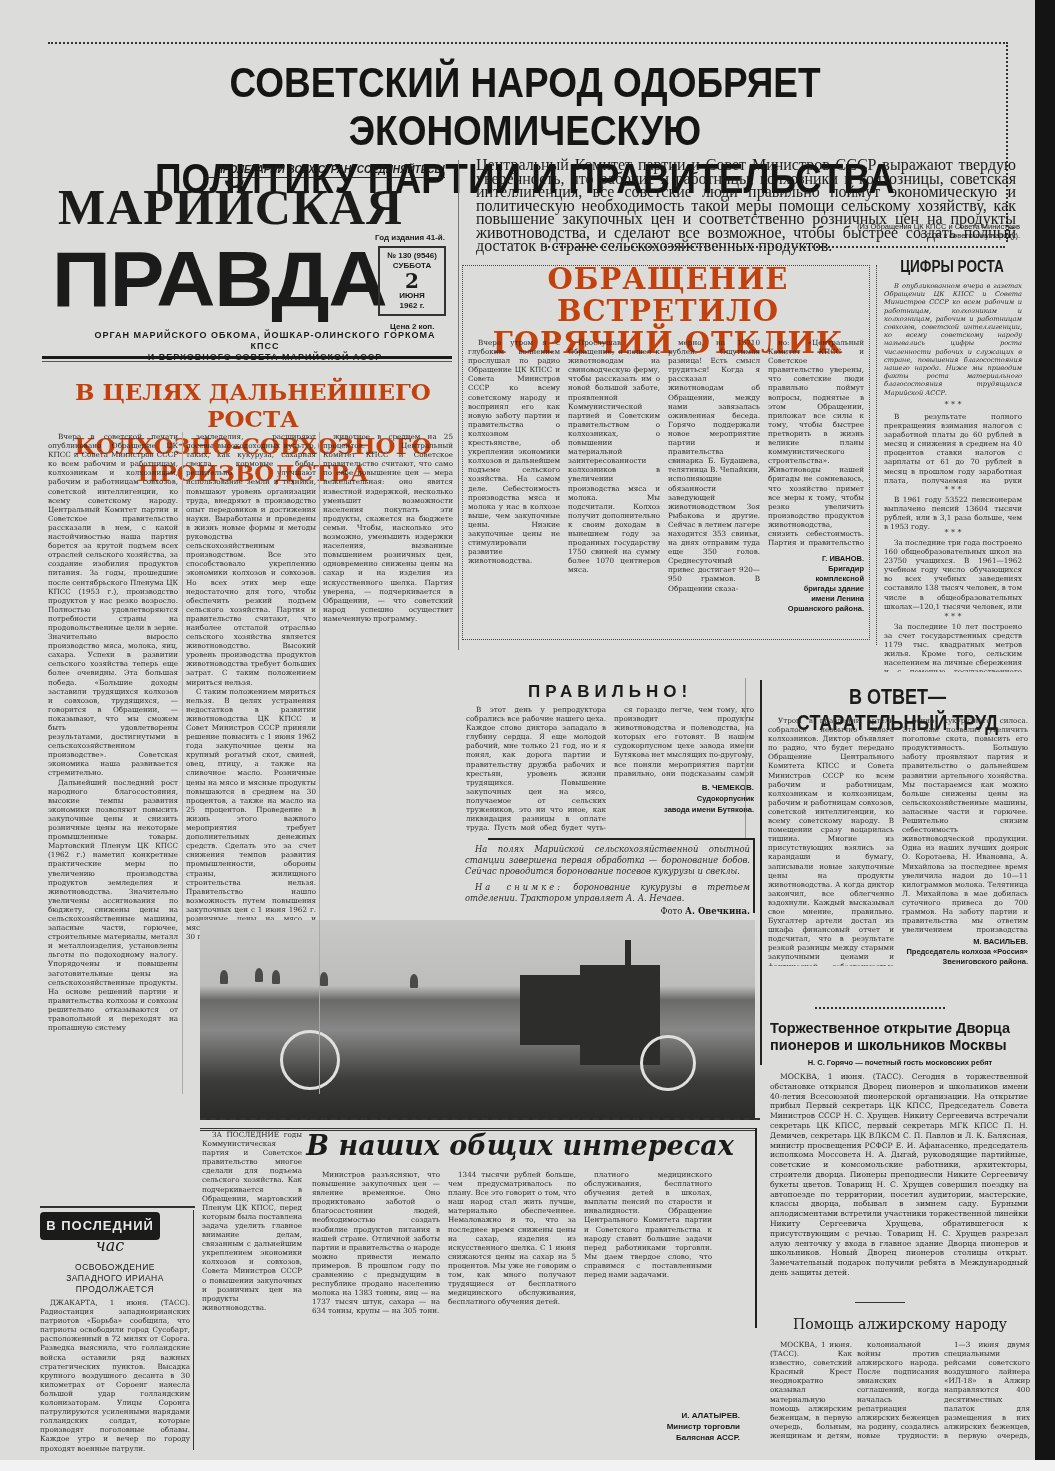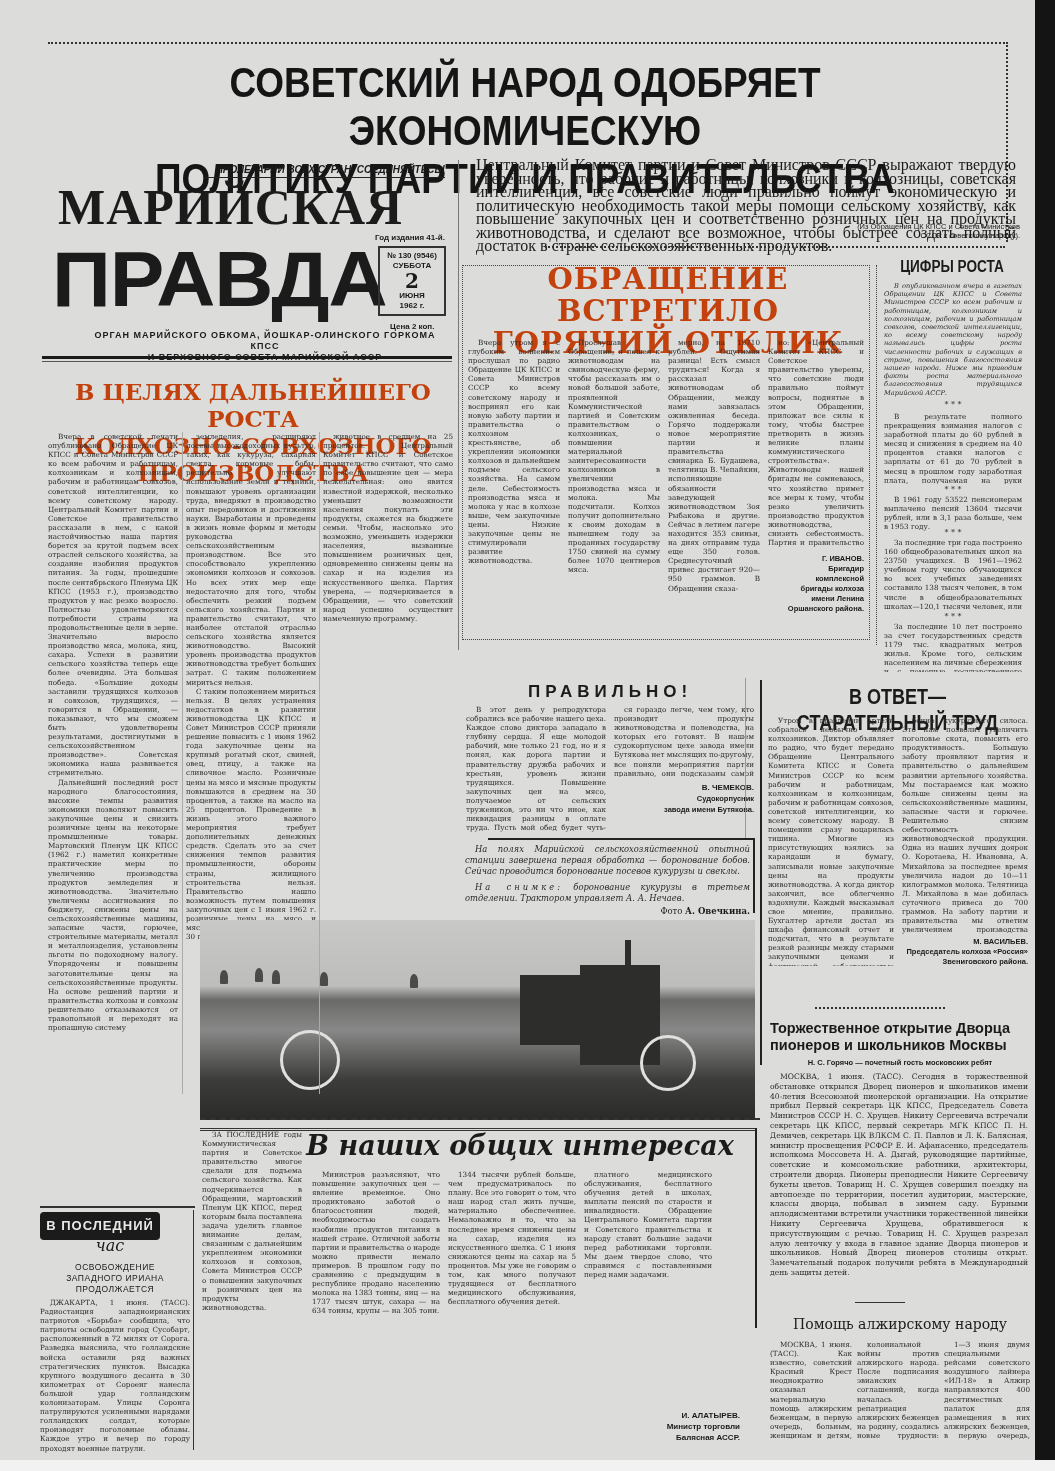--- a/index.html
+++ b/index.html
@@ -120,21 +120,21 @@
   <div class="col" style="left:668px; top:338px; width:92px; height:300px;">
       <p>мерно, на 15710 рублей. Ощутимая разница! Есть смысл трудиться! Когда я рассказал животноводам об Обращении, между нами завязалась оживленная беседа. Горячо поддержали новое мероприятие партии и правительства свинарка Б. Будашева, телятница В. Чепайкин, исполняющие обязанности заведующей животноводством Зоя Рыбакова и другие. Сейчас в летнем лагере находится 353 свиньи, на днях отправим туда еще 350 голов. Среднесуточный привес достигает 920—950 граммов. В Обращении сказа-</p>
     </div>
   <div class="col" style="left:768px; top:338px; width:96px; height:210px;">
       <p>но: «Центральный Комитет КПСС и Советское правительство уверены, что советские люди правильно поймут вопросы, поднятые в этом Обращении, приложат все силы к тому, чтобы быстрее претворить в жизнь великие планы коммунистического строительства». Животноводы нашей бригады не сомневаюсь, что хозяйство примет все меры к тому, чтобы резко увеличить производство продуктов животноводства, снизить себестоимость. Партия и правительство проявляют огромную заботу о подъеме животноводства, об укреплении и развитии всех отраслей сельского хозяйства.</p>
     </div>
   <div class="abs sig" style="left:768px; top:554px; width:96px; font-size:7.5px; line-height:10px;">
     <div>Г. ИВАНОВ.</div>
     <div>Бригадир</div>
     <div>комплексной</div>
-    <div>бригады колхоза</div>
+    <div>бригады здание</div>
     <div>имени Ленина</div>
     <div>Оршанского района.</div>
   </div>
 
   <div class="vline" style="left:876px; top:265px; height:380px; border-left:1px dotted #444; background:none;"></div>
   <div class="abs" style="left:882px; top:258px; width:140px; text-align:center; font-family:'Liberation Sans',sans-serif; font-weight:bold; font-size:16px; transform:scaleX(0.85);">ЦИФРЫ РОСТА</div>
   <div class="col itl" style="left:884px; top:282px; width:138px; height:115px; font-size:6.6px; line-height:8.2px;">
       <p>В опубликованном вчера в газетах Обращении ЦК КПСС и Совета Министров СССР ко всем рабочим и работницам, колхозникам и колхозницам, рабочим и работницам совхозов, советской интеллигенции, ко всему советскому народу назывались цифры роста численности рабочих и служащих в стране, повышения благосостояния нашего народа. Ниже мы приводим факты роста материального благосостояния трудящихся Марийской АССР.</p>
     </div>
   <div class="abs" style="left:884px; top:400px; width:138px; text-align:center; font-size:8px;">* * *</div>

